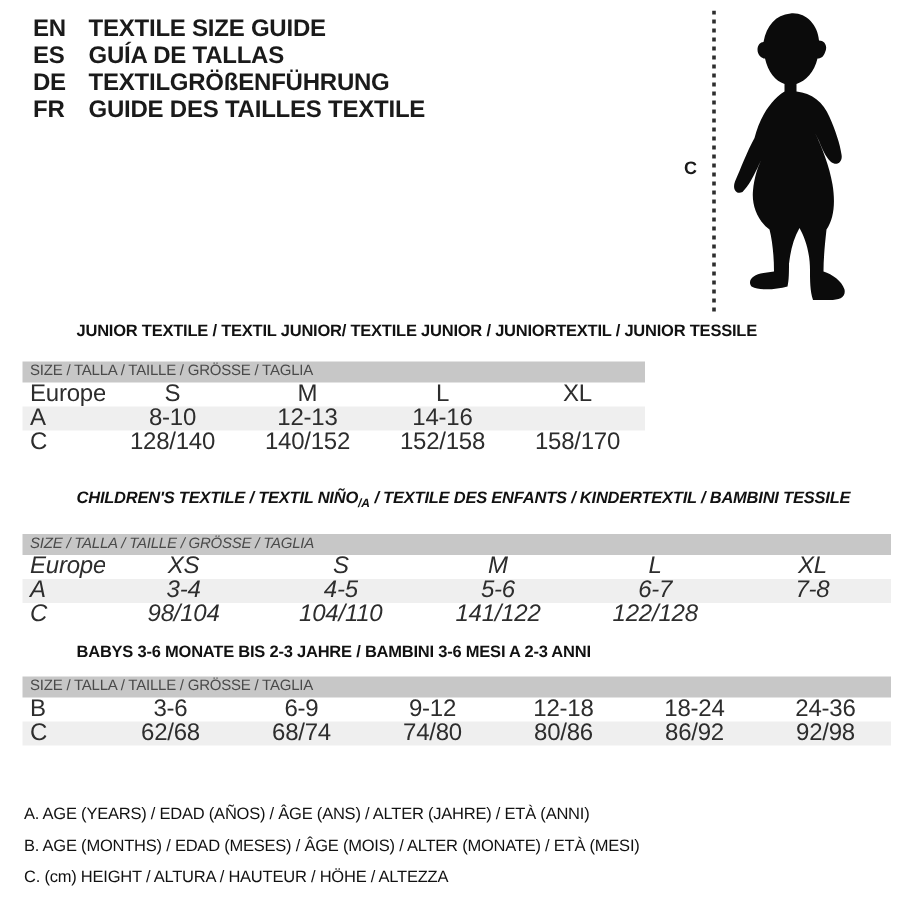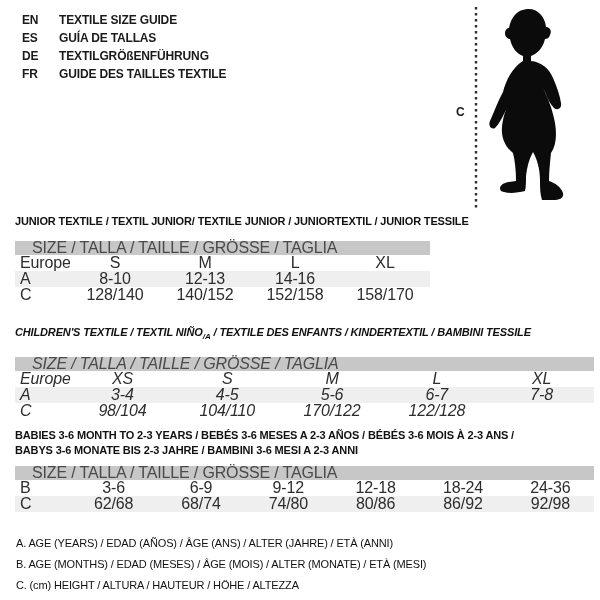--- a/index.html
+++ b/index.html
@@ -8,37 +8,37 @@
     position:relative;
     background:#ffffff;
     font-family:"Liberation Sans", sans-serif;
     color:#1a1a1a;
     letter-spacing:-0.15px;
     overflow:hidden;
   }
 
   
   .lang { position:absolute; left:22px; top:11px; }
-  .lang-row { height:18px; line-height:18px; font-size:12px; font-weight:700; white-space:nowrap; }
+  .lang-row { height:18px; line-height:18px; font-size:16px; font-weight:700; white-space:nowrap; }
   .lang-code { display:inline-block; width:37px; }
 
   
   .measure-line { position:absolute; left:474px; top:7px; }
   .measure-label { position:absolute; left:456px; top:105px; font-size:12px; font-weight:700; }
   .baby { position:absolute; left:486px; top:4px; }
 
   
   .tbl { position:absolute; left:15px; }
   .tbl-t1 { top:214px; width:415px; }
   .tbl-t2 { top:325px; width:579px;font-style:italic; }
   .tbl-t3 { top:428px; width:579px; }
-  .tbl-title { font-size:11px; font-weight:700; line-height:15px; color:#111; white-space:nowrap; }
+  .tbl-title { font-size:11px; font-weight:700; line-height:15px; color:#111; white-space:nowrap;margin-left:36px; }
   .size-bar {
     background:#c7c7c7; height:14px; line-height:14px;
-    font-size:16px; color:#4a4a4a; padding-left:17px; white-space:nowrap;
+    font-size:10px; color:#4a4a4a; padding-left:5px; white-space:nowrap;
   }
   .tbl-t1 .size-bar { margin-top:12px; }
   .tbl-t2 .size-bar { margin-top:13px; }
   .tbl-t3 .size-bar { margin-top:8px; }
   .trow { display:grid; height:16px; line-height:16px; font-size:16px; color:#2d2d2d; }
   .trow > span { text-align:center; overflow:hidden; }
   .trow > span:first-child { text-align:left; padding-left:5px; }
   .c4 { grid-template-columns:55px repeat(4,1fr); }
   .c5 { grid-template-columns:55px repeat(5,1fr); }
   .c6 { grid-template-columns:55px repeat(6,1fr); }
@@ -131,28 +131,27 @@
     <span>3-4</span>
     <span>4-5</span>
     <span>5-6</span>
     <span>6-7</span>
     <span>7-8</span>
   </div>
   <div class="trow c5">
     <span>C</span>
     <span>98/104</span>
     <span>104/110</span>
-    <span>170/122</span>
+    <span>141/122</span>
     <span>122/128</span>
   </div>
 </section>
 
 <section class="tbl tbl-t3">
   <div class="tbl-title">
-    <div>BABIES 3-6 MONTH TO 2-3 YEARS / BEBÉS 3-6 MESES A 2-3 AÑOS / BÉBÉS 3-6 MOIS À 2-3 ANS /</div>
     <div>BABYS 3-6 MONATE BIS 2-3 JAHRE / BAMBINI 3-6 MESI A 2-3 ANNI</div>
   </div>
   <div class="size-bar">SIZE / TALLA / TAILLE / GRÖSSE / TAGLIA</div>
   <div class="trow c6">
     <span>B</span>
     <span>3-6</span>
     <span>6-9</span>
     <span>9-12</span>
     <span>12-18</span>
     <span>18-24</span>

